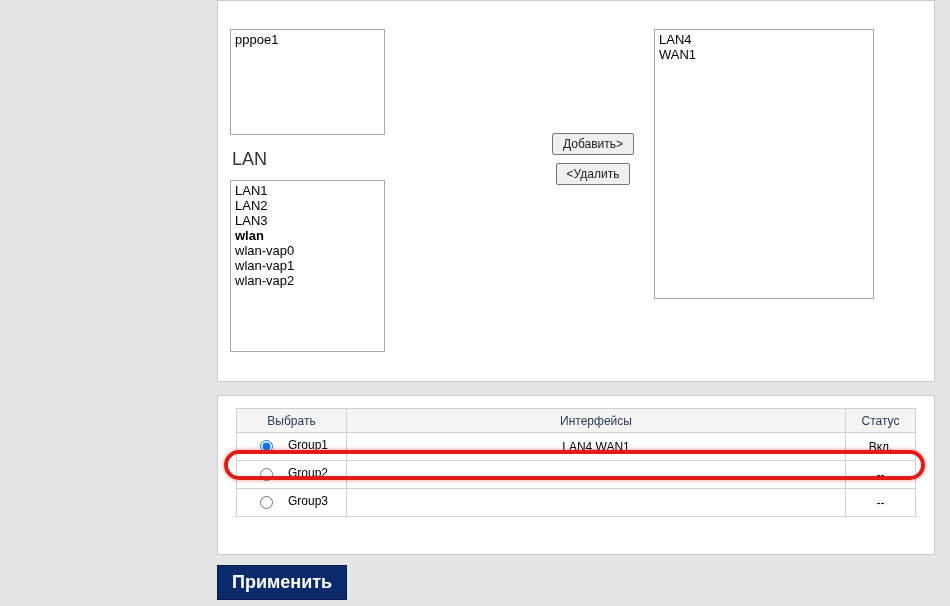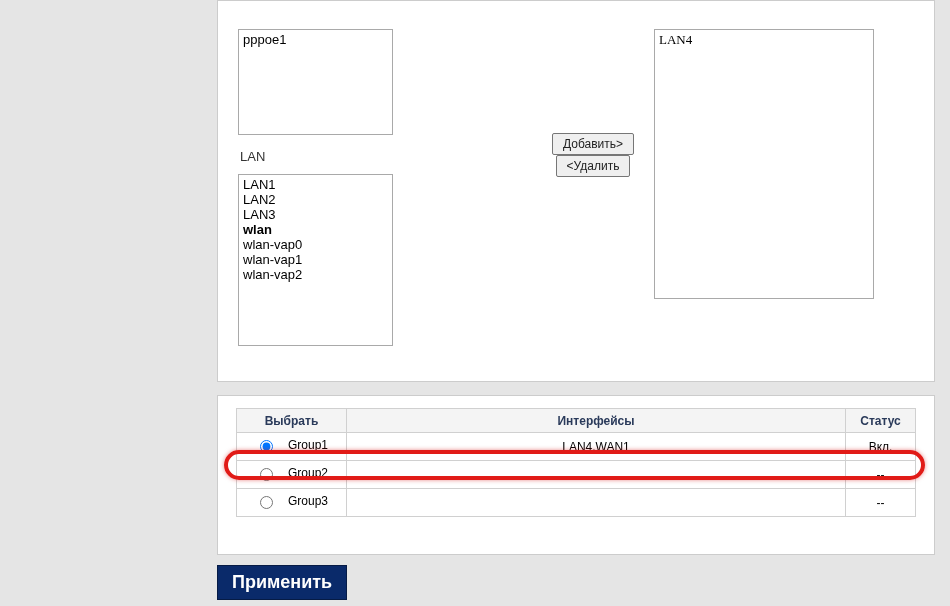--- a/index.html
+++ b/index.html
@@ -25,77 +25,77 @@
   .upper-panel {
     height: 382px;
   }
   .lower-panel {
     top: 395px;
     height: 160px;
     padding: 12px 18px 10px 18px;
   }
   .col-left {
     position: absolute;
-    left: 20px;
+    left: 12px;
     top: 0;
     width: 160px;
   }
   .col-mid {
     position: absolute;
     left: 300px;
     top: 0;
     width: 150px;
     text-align: center;
   }
   .col-right {
     position: absolute;
     left: 436px;
     top: 28px;
     width: 216px;
-    font-family: Liberation Serif, serif;
   }
   .listbox {
     width: 155px;
     border: 1px solid #a9a9a9;
     background: #fff;
     font-size: 13px;
     padding: 2px;
     overflow-y: scroll;
   }
   #lb-pppoe { height: 106px; }
   #lb-lan   { height: 172px; }
   #lb-right { width: 220px; height: 270px; }
-  .lan-label { margin: 14px 0 10px 2px; font-size: 13px; color: #333;}
+  .lan-label { margin: 14px 0 10px 2px; font-size: 18px; color: #333;}
   .btn {
     display: inline-block;
     padding: 3px 10px;
     font-size: 12px;
     background: #efefef;
     border: 1px solid #767676;
     border-radius: 2px;
     cursor: pointer;
+    margin-bottom: 8px;
     color: #222;
   }
   .mid-btns { margin-top: 132px; }
 
   
   table.grp {
     border-collapse: collapse;
     width: 100%;
   }
   table.grp th, table.grp td {
     border: 1px solid #d0d0d0;
     text-align: center;
     font-size: 12px;
     padding: 4px 6px;
   }
   table.grp th {
     background: #f4f4f4;
     color: #2a3a5a;
-    font-weight: bold;
+    font-weight: normal;
     height: 24px;
   }
   table.grp td { height: 22px; }
   table.grp .sel-col { width: 110px; }
   table.grp .status-col { width: 70px; }
   .radio-lbl { display: inline-flex; align-items: center; gap: 12px; }
 
   .apply-btn {
     position: absolute;
     left: 217px;
@@ -141,20 +141,21 @@
   <div class="col-mid">
     <div class="mid-btns">
       <button class="btn">Добавить&gt;</button><br>
       <button class="btn">&lt;Удалить</button>
     </div>
   </div>
 
   <div class="col-right">
     <div id="lb-right" class="listbox">
         <div style="padding: 0px 2px;">LAN4</div>
+        <div style="padding: 0px 2px;">WAN1</div>
       </div>
   </div>
 
 </div>
 
 <div class="panel lower-panel">
   <table class="grp">
     <thead>
       <tr>
         <th class="sel-col">Выбрать</th>

